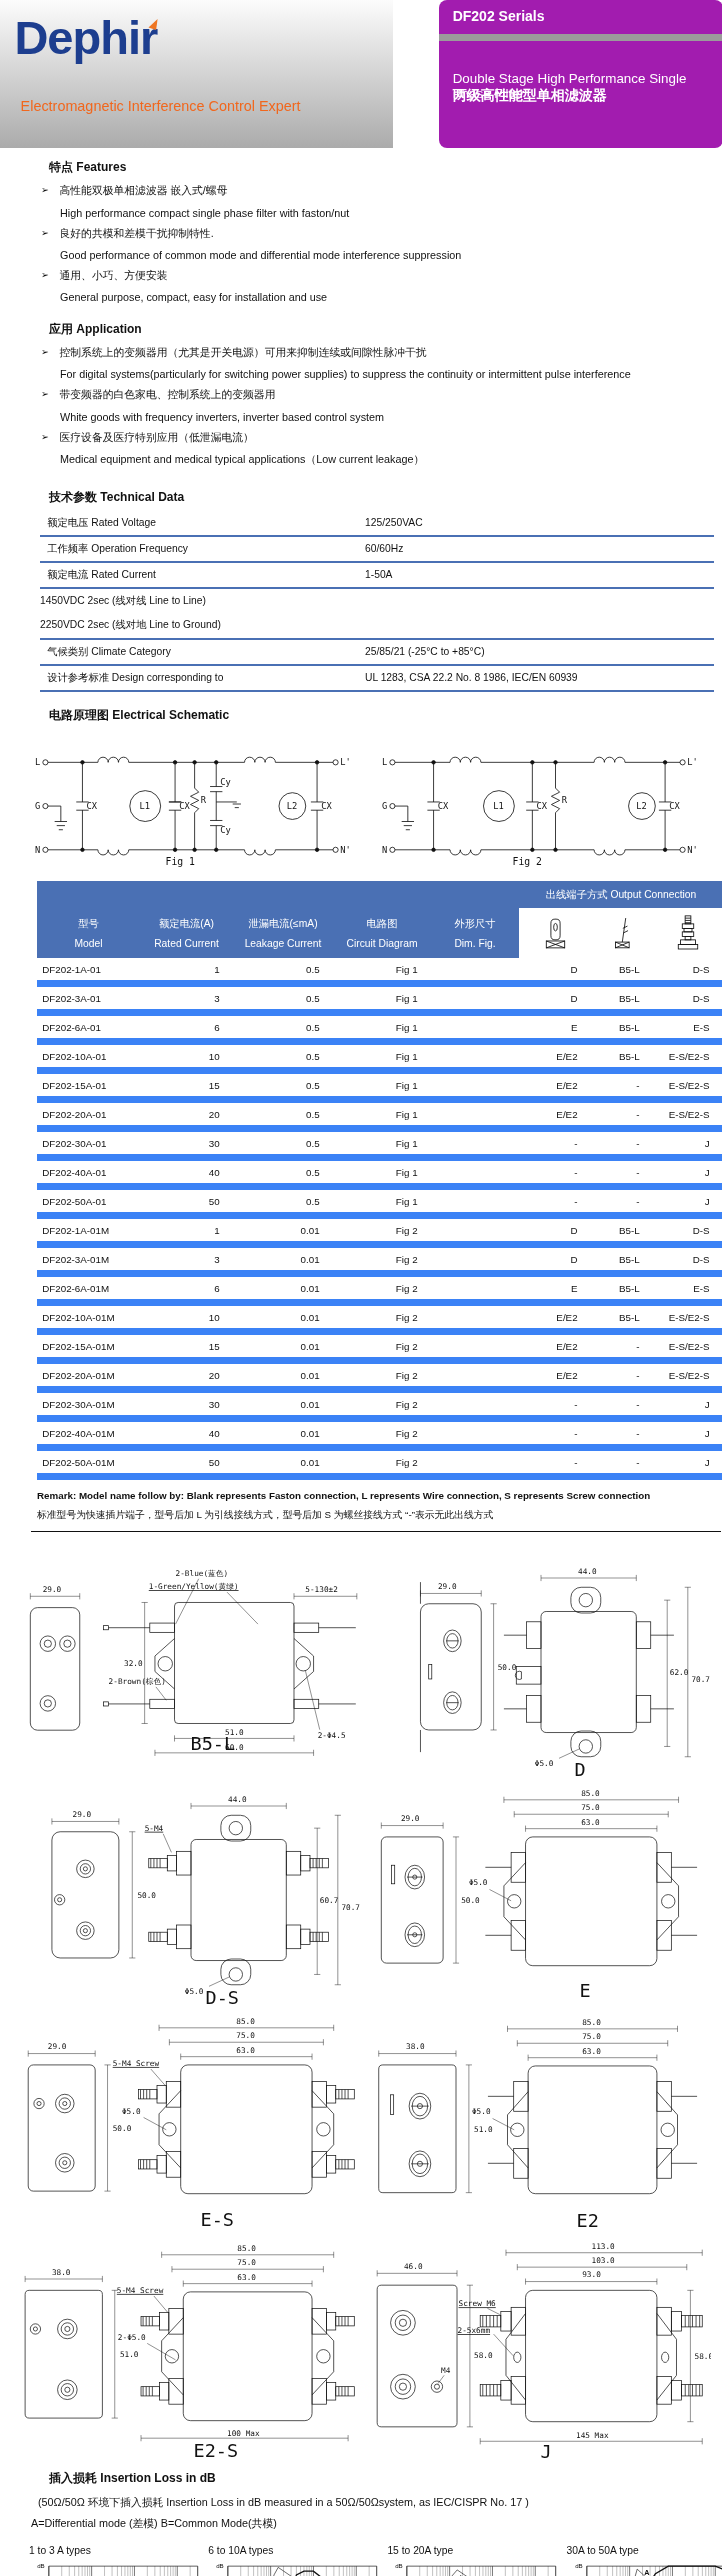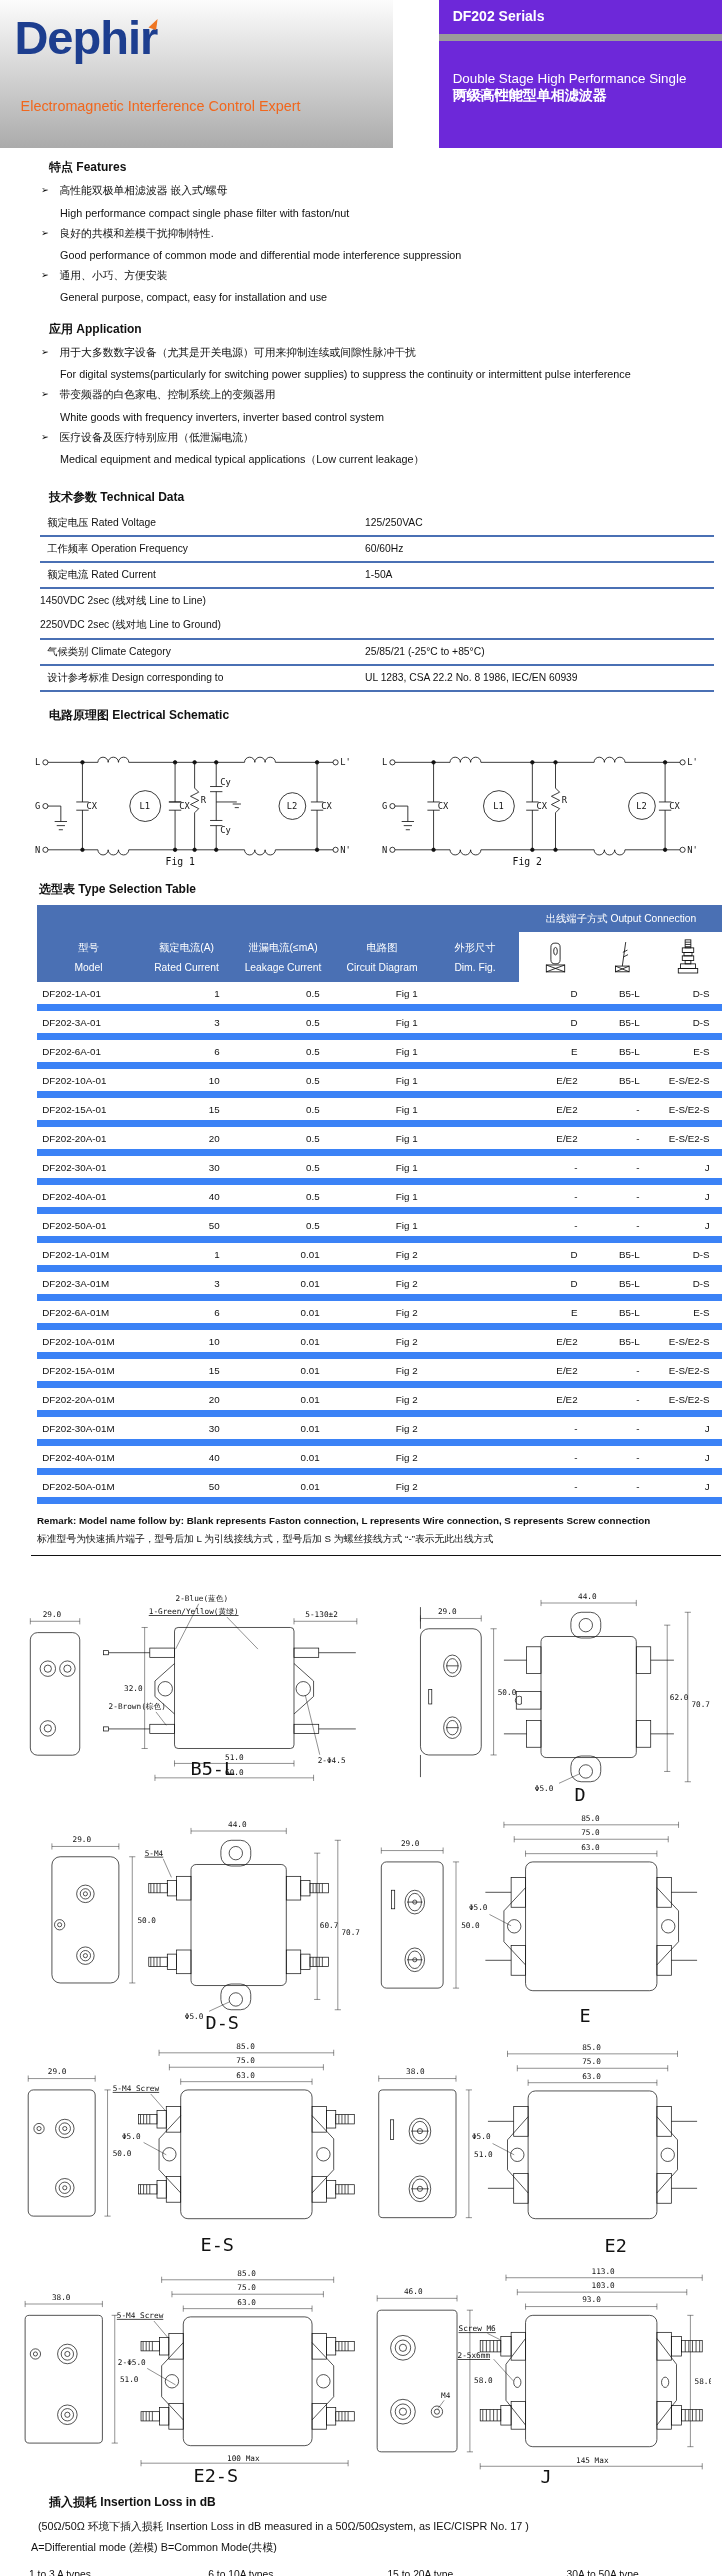--- a/index.html
+++ b/index.html
@@ -5,21 +5,21 @@
   html,body{margin:0;padding:0;background:#fff;}
   body{width:723px;font-family:"Liberation Sans",sans-serif;color:#111;}
   .page{width:723px;min-height:2694px;position:relative;overflow:hidden;}
 
   
   .hdr{display:flex;height:148px;width:100%;gap:46px;}
   .hdr-left{width:420px;background:linear-gradient(#fcfcfc,#ababab);position:relative;}
   .logo{position:absolute;left:14.4px;top:14.4px;font-size:47px;font-weight:bold;color:#1d3e8f;letter-spacing:-1px;line-height:1;}
   .logo-accent{position:absolute;left:150px;top:17.5px;width:0;height:0;border-left:6.7px solid transparent;border-right:2.6px solid transparent;border-bottom:11.3px solid #ef7622;transform:rotate(18deg);}
   .tagline{position:absolute;left:20.6px;top:98px;font-size:14.4px;color:#f1671d;}
-  .hdr-right{width:303px;background:#6d28d9;color:#fff;position:relative;}
+  .hdr-right{width:303px;background:#a21caf;color:#fff;position:relative;border-radius:8px;}
   .hdr-title{font-size:14px;font-weight:bold;padding:8.2px 0 0 13.4px;}
   .hdr-bar{position:absolute;left:0;top:34px;width:100%;height:6.7px;background:#9b9b9b;}
   .hdr-sub-en{position:absolute;left:13.4px;top:71px;font-size:13.4px;}
   .hdr-sub-cn{position:absolute;left:13.4px;top:87px;font-size:14px;font-weight:bold;}
 
   
   .sec-h{font-size:12px;font-weight:bold;margin:0 0 0 49px;}
   .bullet{margin:8.2px 0 0 41px;font-size:10.8px;display:flex;}
   .bullet .arr{width:18.5px;flex:0 0 18.5px;font-size:9.3px;}
   .bullet-en{margin:8.2px 0 0 60px;font-size:10.8px;max-width:634px;}
@@ -102,21 +102,21 @@
         <span class="arr">➢</span>
         <span>通用、小巧、方便安装</span>
       </div>
     <div class="bullet-en">General purpose, compact, easy for installation and use</div>
   </div>
 
   <div style="margin-top:17.5px;">
     <div class="sec-h">应用  Application</div>
     <div class="bullet">
         <span class="arr">➢</span>
-        <span>用于大多数数字设备（尤其是开关电源）可用来抑制连续或间隙性脉冲干扰</span>
+        <span>控制系统上的变频器用（尤其是开关电源）可用来抑制连续或间隙性脉冲干扰</span>
       </div>
     <div class="bullet-en" style="text-align:justify;">For digital systems(particularly for switching power supplies) to suppress the continuity or intermittent pulse interference</div>
     <div class="bullet">
         <span class="arr">➢</span>
         <span>带变频器的白色家电、控制系统上的变频器用</span>
       </div>
     <div class="bullet-en">White goods with frequency inverters, inverter based control system</div>
     <div class="bullet">
         <span class="arr">➢</span>
         <span>医疗设备及医疗特别应用（低泄漏电流）</span>
@@ -249,21 +249,20 @@
           <text class="stx" x="357" y="124">R</text>
           <text class="stx" x="502" y="136">L2</text>
           <text class="stx" x="566" y="136">CX</text>
           <text class="scap" x="290" y="245" text-anchor="middle">Fig 2</text>
         </svg>
       </div>
     </div>
   </div>
 
   <div style="margin-top:13.4px;">
-    <div class="sec-h" style="margin-left:39px;">选型表  Type Selection Table</div>
     <div class="ttable">
       <div class="thead thead-grid">
         <div class="th">
             <span>型号</span>
             <span>Model</span>
           </div>
         <div class="th">
             <span>额定电流(A)</span>
             <span>Rated Current</span>
           </div>
@@ -789,21 +788,21 @@
             <path d="M305,96 H555 M305,90 V102 M555,90 V102"></path>
             <path d="M236,214 L278,236"></path>
           </g>
           <text class="cadt" x="68" y="80">38.0</text>
           <text class="cadt" x="200" y="240">51.0</text>
           <text class="cadt" x="410" y="32">85.0</text>
           <text class="cadt" x="410" y="60">75.0</text>
           <text class="cadt" x="410" y="88">63.0</text>
           <text class="cadt" x="196" y="206">Φ5.0</text>
         </svg>
-        <div class="ocap" style="left:206px;top:202px;margin-left:28px;">E2</div>
+        <div class="ocap" style="left:206px;top:202px;">E2</div>
       </div>
 
       <div class="ofig">
         <svg width="340" height="222" viewBox="0 0 660 430">
           <g class="cad">
             <rect x="8" y="105" width="150" height="248" rx="8"></rect>
             <circle cx="90" cy="180" r="19"></circle>
               <circle cx="90" cy="180" r="12"></circle>
               <circle cx="90" cy="180" r="5"></circle>
             <circle cx="90" cy="298" r="19"></circle>

